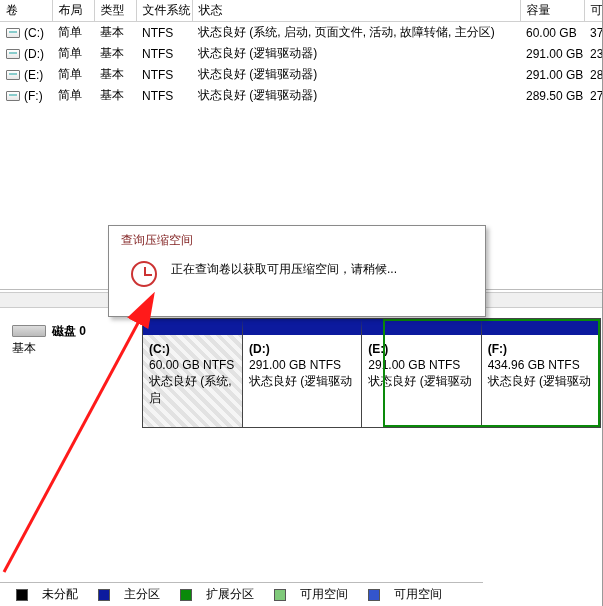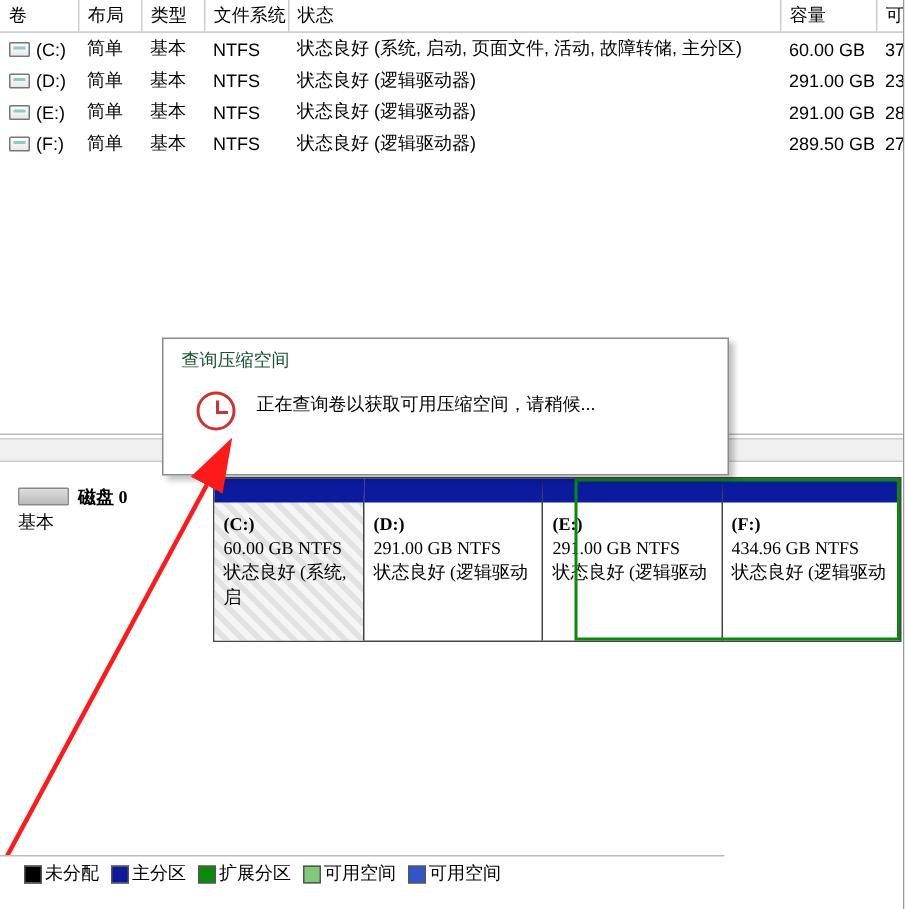--- a/index.html
+++ b/index.html
@@ -20,41 +20,41 @@
   .c-type { width: 42px; }
   .c-fs   { width: 56px; }
   .c-stat { width: 328px; }
   .c-cap  { width: 64px; text-align: right; }
   .c-free { width: 40px; text-align: right; }
 
   
   .pane-div { position: absolute; left: 0; top: 292px; width: 603px; height: 16px; background: #f0f0f0; border-top:1px solid #ccc; border-bottom:1px solid #ccc; }
 
   
-  .diskmap { position: absolute; left: 2px; top: 318px; width: 599px; height: 110px; font-family: Liberation Serif, serif; }
+  .diskmap { position: absolute; left: 2px; top: 318px; width: 599px; height: 110px; }
   .disk-info { position:absolute; left:0; top:0; width:140px; height:100%; background:#fff; padding:5px 10px; line-height:1.4; }
   .hdd-icon { display:inline-block; width:34px; height:12px; border:1px solid #888; background:linear-gradient(#ddd,#bbb); margin-right:6px; border-radius:1px; vertical-align:-2px; }
   .parts { position:absolute; left:140px; top:0; right:0; height:100%; border:1px solid #444; display:flex; }
   .part { position:relative; border-top:16px solid blue; border-right:1px solid #444; padding:6px 6px 2px 6px; line-height:1.35; overflow:hidden; }
   .part.primary { border-top-color: #0c1a9e; }
   
   .part.hatched { background: repeating-linear-gradient(45deg, #f5f5f5 0 4px, #e2e2e2 4px 8px); }
   .ext-border { position:absolute; left:240px; top:0; right:0; height:100%; border:2px solid #0a8a0a; pointer-events:none; }
   .part b { font-weight: bold; }
 
   
   .dialog { position:absolute; left:108px; top:225px; width:378px; height:92px; background:#fff; border:1px solid #8a8a8a; box-shadow: 3px 3px 4px rgba(0,0,0,.25); }
-  .dialog-title { padding:6px 12px; color:#14532d; font-size:12px; border-bottom: none; }
+  .dialog-title { padding:6px 12px; color:#7f1d1d; font-size:12px; border-bottom: none; }
   .dialog-body { display:flex; gap:14px; padding:6px 14px 12px 22px; }
   .clock-icon { width:26px; height:26px; border-radius:50%; border:2px solid #c33; position:relative; background:#fff; flex:0 0 26px; }
   .clock-icon::before { content:""; position:absolute; left:11px; top:4px; width:2px; height:9px; background:#c33; }
   .clock-icon::after  { content:""; position:absolute; left:11px; top:11px; width:8px; height:2px; background:#c33; }
 
   
-  .legend { position:absolute; left:0; bottom:12px; width:483px; height:24px; border-top:1px solid #bbb; display:flex; align-items:center; gap:0; padding:0 8px; background:#fff; }
+  .legend { position:absolute; left:0; bottom:0; width:483px; height:24px; border-top:1px solid #bbb; display:flex; align-items:center; gap:12px; padding:0 8px; background:#fff; }
   .swatch { width:12px; height:12px; border:1px solid #555; margin-left:8px; margin-right:2px; }
   .sw-unalloc { background:#000; }
   .sw-primary { background:#0c1a9e; }
   .sw-ext     { background:#0a8a0a; }
   .sw-free    { background:#7fc97a; }
   .sw-logical { background:#3355cc; }
 
   
   .arrow-svg { position:absolute; left:0; top:0; pointer-events:none; }
 </style>

